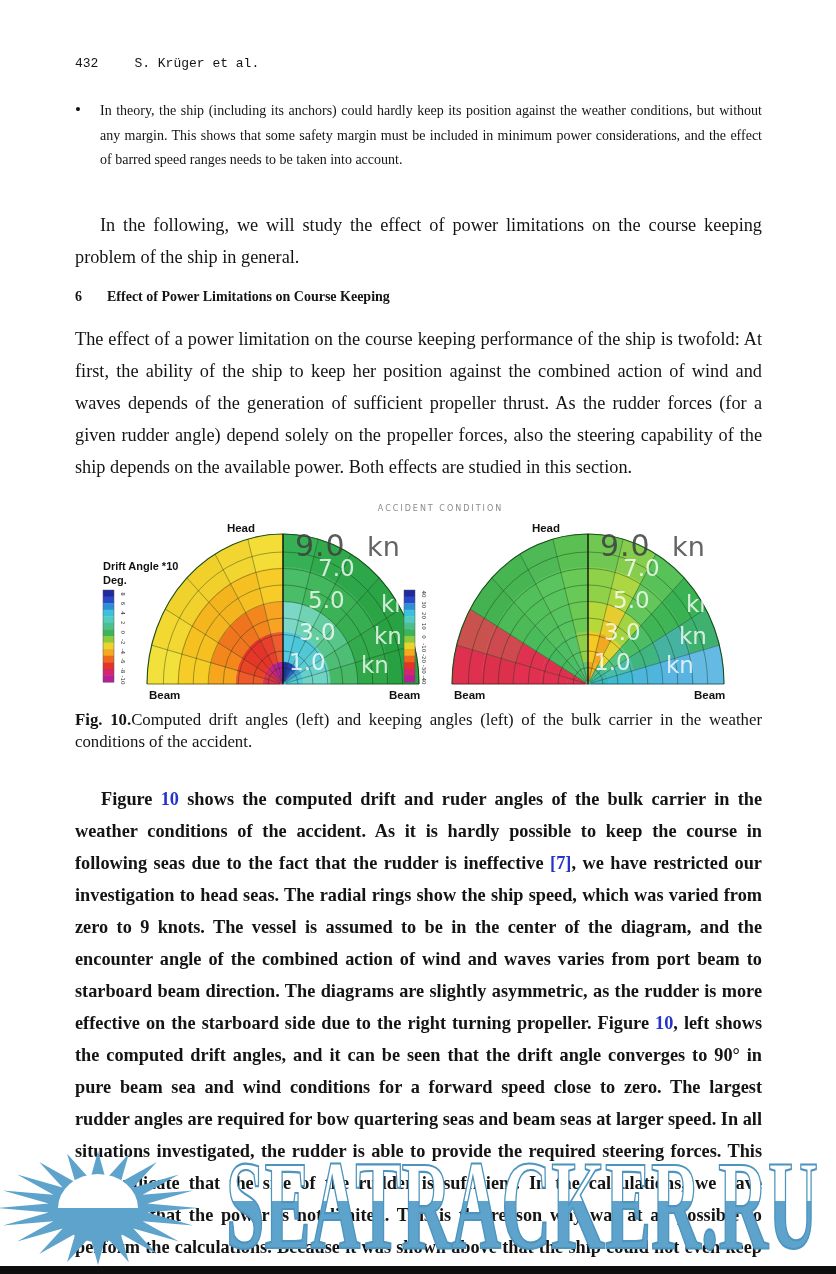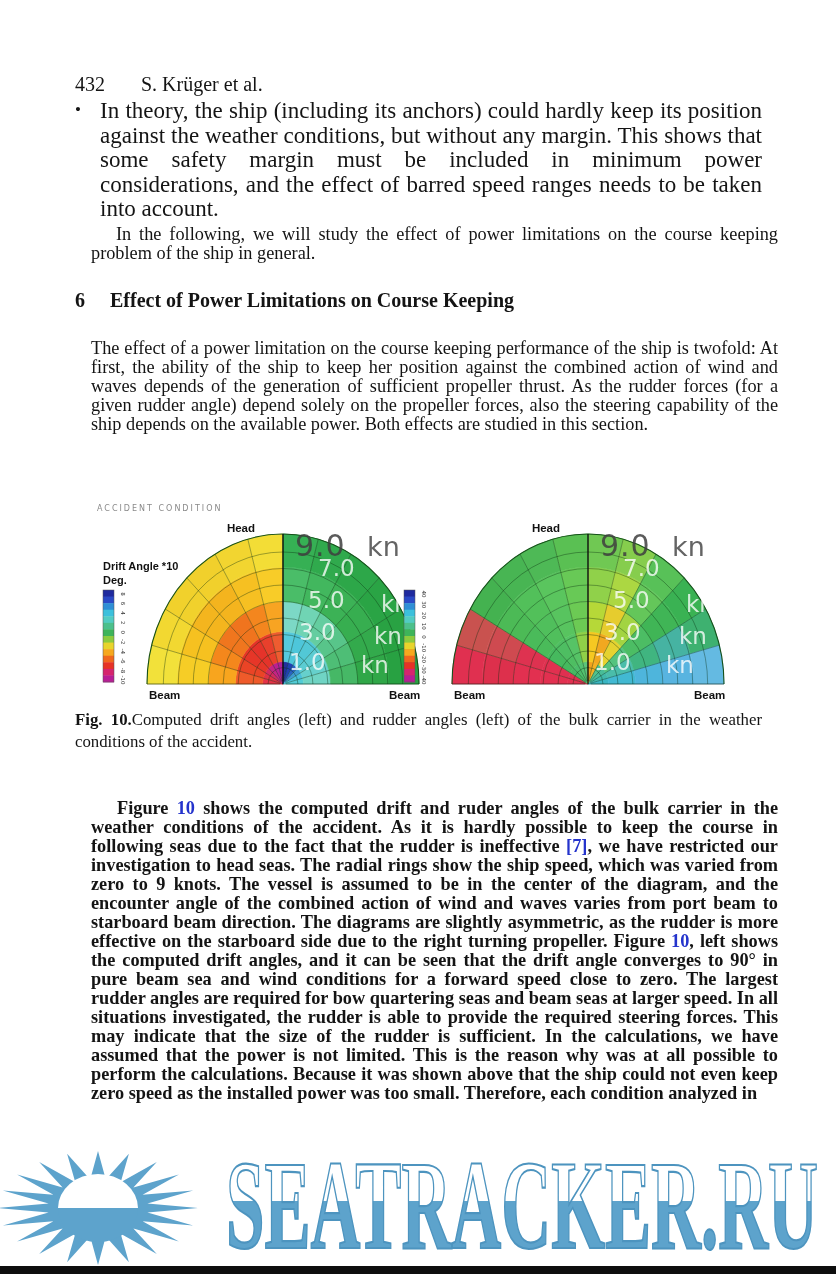--- a/index.html
+++ b/index.html
@@ -1,30 +1,30 @@
 <!DOCTYPE html>
 <html><head>
 <meta charset="utf-8">
 <style>
   html,body{margin:0;padding:0;}
   body{width:836px;height:1274px;position:relative;background:#ffffff;overflow:hidden;
        font-family:"Liberation Serif", serif;color:#141414;}
   .content{position:absolute;left:75px;width:687px;}
-  .header{top:73px;font-size:20px;}
+  .header{top:56px;font-size:13px;font-family:Liberation Mono, monospace;}
   .header .authors{margin-left:36px;}
   .bullet-item{top:99px;display:flex;}
   .bullet{width:25px;flex:0 0 25px;font-size:17px;padding-top:1px;}
-  .bullet-text{flex:1;font-size:23px;line-height:24.5px;text-align:justify;}
-  .para{font-size:18.3px;line-height:19px;text-align:justify;margin:16px;}
+  .bullet-text{flex:1;font-size:14px;line-height:24.5px;text-align:justify;}
+  .para{font-size:18.3px;line-height:32px;text-align:justify;margin:0;}
   #para-intro{top:209px;text-indent:25px;}
-  .sec-heading{top:289px;font-size:20px;font-weight:bold;margin:0;}
+  .sec-heading{top:289px;font-size:14px;font-weight:bold;margin:0;}
   .secnum{margin-right:25px;}
   #para-section{top:323px;}
   .figure{top:494px;height:214px;width:687px;}
-  .fig-title{position:absolute;top:10px;left:0;width:100%;
+  .fig-title{position:absolute;top:10px;left:0;width:100%;text-align:center;
     font-family:"DejaVu Sans", sans-serif;font-size:8px;color:#8a8a8a;letter-spacing:2px;
     transform:translateX(22px);}
   .polar-svg{position:absolute;top:18px;}
   #polar-0{left:18px;}
   #polar-1{left:323px;}
   .caption{top:709px;font-size:16.8px;line-height:21.8px;text-align:justify;margin:0;}
   .cap-label{font-weight:bold;margin-right:0;}
   #body-paragraph{top:783px;text-indent:26px;font-weight:bold;}
   .ref-link{color:var(--link,#2433cc);}
   .watermark-text-svg{position:absolute;left:0;bottom:8px;}
@@ -311,21 +311,21 @@
         <text x="24" y="114.25" font-family="DejaVu Sans, sans-serif" font-size="5.5" fill="#333" text-anchor="middle" transform="rotate(90 24 114.25)">10</text>
         <text x="24" y="125" font-family="DejaVu Sans, sans-serif" font-size="5.5" fill="#333" text-anchor="middle" transform="rotate(90 24 125)">0</text>
         <text x="24" y="135.75" font-family="DejaVu Sans, sans-serif" font-size="5.5" fill="#333" text-anchor="middle" transform="rotate(90 24 135.75)">-10</text>
         <text x="24" y="146.5" font-family="DejaVu Sans, sans-serif" font-size="5.5" fill="#333" text-anchor="middle" transform="rotate(90 24 146.5)">-20</text>
         <text x="24" y="157.25" font-family="DejaVu Sans, sans-serif" font-size="5.5" fill="#333" text-anchor="middle" transform="rotate(90 24 157.25)">-30</text>
         <text x="24" y="168" font-family="DejaVu Sans, sans-serif" font-size="5.5" fill="#333" text-anchor="middle" transform="rotate(90 24 168)">-40</text>
       </svg>
   </div>
 
   <p class="content caption">
-    <span class="cap-label">Fig. 10.</span><span>Computed drift angles (left) and rudder angles (left) of the bulk carrier in the weather conditions of the accident.</span>
+    <span class="cap-label">Fig. 10.</span><span>Computed drift angles (left) and keeping angles (left) of the bulk carrier in the weather conditions of the accident.</span>
   </p>
 
   <p class="content para" id="body-paragraph"><span>Figure </span><span class="ref-link">10</span><span> shows the computed drift and ruder angles of the bulk carrier in the weather conditions of the accident. As it is hardly possible to keep the course in following seas due to the fact that the rudder is ineffective </span><span class="ref-link">[7]</span><span>, we have restricted our investigation to head seas. The radial rings show the ship speed, which was varied from zero to 9 knots. The vessel is assumed to be in the center of the diagram, and the encounter angle of the combined action of wind and waves varies from port beam to starboard beam direction. The diagrams are slightly asymmetric, as the rudder is more effective on the starboard side due to the right turning propeller. Figure </span><span class="ref-link">10</span><span>, left shows the computed drift angles, and it can be seen that the drift angle converges to 90° in pure beam sea and wind conditions for a forward speed close to zero. The largest rudder angles are required for bow quartering seas and beam seas at larger speed. In all situations investigated, the rudder is able to provide the required steering forces. This may indicate that the size of the rudder is sufficient. In the calculations, we have assumed that the power is not limited. This is the reason why was at all possible to perform the calculations. Because it was shown above that the ship could not even keep zero speed as the installed power was too small. Therefore, each condition analyzed in</span></p>
 
   <svg class="sun-svg" width="212" height="118" id="sun-svg">
       <path d="M104.0,1.0L111.8,29.4L134.9,3.8L126.7,32.2L162.8,11.9L139.4,37.5L184.9,24.5L148.6,44.8L199.1,40.4L153.4,53.5L204.0,58.0L153.4,62.5L199.1,75.6L148.6,71.2L184.9,91.5L139.4,78.5L162.8,104.1L126.7,83.8L134.9,112.2L111.8,86.6L104.0,115.0L96.2,86.6L73.1,112.2L81.3,83.8L45.2,104.1L68.6,78.5L23.1,91.5L59.4,71.2L8.9,75.6L54.6,62.5L4.0,58.0L54.6,53.5L8.9,40.4L59.4,44.8L23.1,24.5L68.6,37.5L45.2,11.9L81.3,32.2L73.1,3.8L96.2,29.4Z" fill="#5da3cc"></path>
       <path d="M64,58 A40,34 0 0 1 144,58 Z" fill="#ffffff"></path>
       <path d="M64,58 A40,34 0 0 0 144,58 Z" fill="#5da3cc"></path>
     </svg>
 

